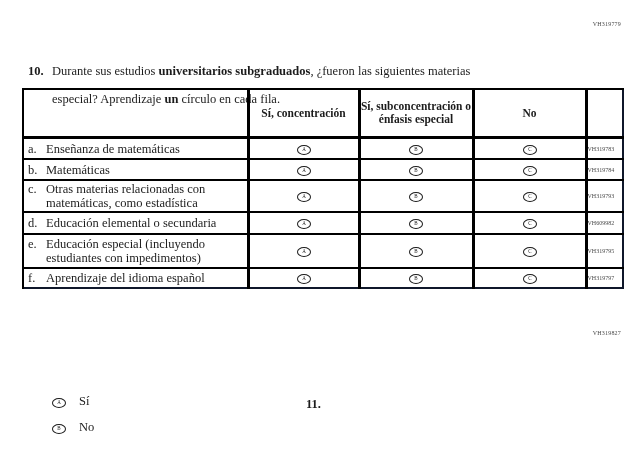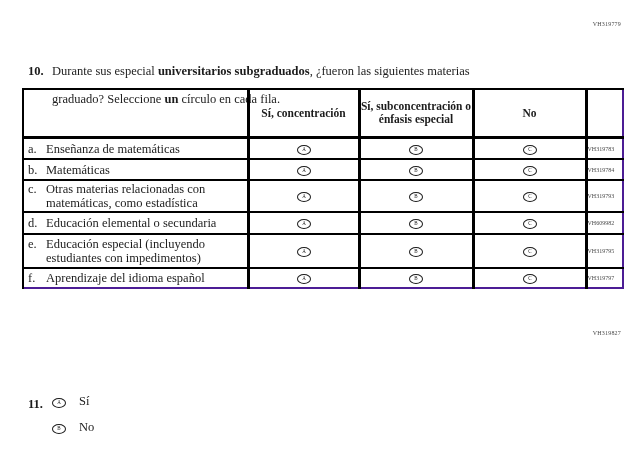--- a/index.html
+++ b/index.html
@@ -37,21 +37,21 @@
   }
   .qtext b { font-weight:bold;text-align:center; }
   
   table.materias {
     position:absolute;
     top:88px; left:22px;
     border-collapse:collapse;
     table-layout:fixed;
     width:600px;
   }
-  table.materias { border:2px solid #4c1d95; }
+  table.materias { border:2px solid #0f172a; }
   table.materias th, table.materias td {
     border-left:3px solid #000;
     border-top:2px solid #000;
     padding:0;
     overflow:hidden;
   }
   table.materias th:first-child, table.materias td:first-child { border-left:2px solid #000; }
   table.materias thead th { border-bottom:3px solid #000; height:46px; }
   th.colhead {
     font-size:11.5px;
@@ -115,23 +115,23 @@
   .option .optlabel { font-size:12.5px; line-height:14px; }
 </style>
 </head>
 <body>
 
 <span class="tiny-code" style="top:21px; right:14px;">VH319779</span>
 
 <div class="question" style="top:20px; left:28px; width:560px;">
   <div class="qnum">10.</div>
   <div class="qtext">
-    <span>Durante sus especial </span><b>universitarios subgraduados</b><span>, ¿fueron las siguientes materias</span><br>
+    <span>Durante sus estudios </span><b>universitarios subgraduados</b><span>, ¿fueron las siguientes materias</span><br>
     <br>
-    <span>graduado? Seleccione </span><b>un</b><span> círculo en cada fila.</span>
+    <span>especial? Aprendizaje </span><b>un</b><span> círculo en cada fila.</span>
   </div>
 </div>
 
 <table class="materias">
   <colgroup>
     <col style="width:225px;">
     <col style="width:111px;">
     <col style="width:114px;">
     <col style="width:113px;">
     <col style="width:37px;">
@@ -216,21 +216,21 @@
       <td class="bubblecell"><span class="bubble"><span class="bltr">A</span></span></td>
       <td class="bubblecell"><span class="bubble"><span class="bltr">B</span></span></td>
       <td class="bubblecell"><span class="bubble"><span class="bltr">C</span></span></td>
       <td class="codecell">VH319797</td>
     </tr>
   </tbody>
 </table>
 
 <span class="tiny-code" style="top:330px; right:14px;">VH319827</span>
 
-<div class="question" style="top:353px; left:28px; width:580px;">
+<div class="question" style="top:353px; left:28px; width:580px;justify-content:center;">
   <div class="qnum">11.</div>
 </div>
 
 <div class="options" style="top:394px;">
   <div class="option">
     <span class="bubble">
         <span class="bltr">A</span>
       </span>
     <span class="optlabel">Sí</span>
   </div>

